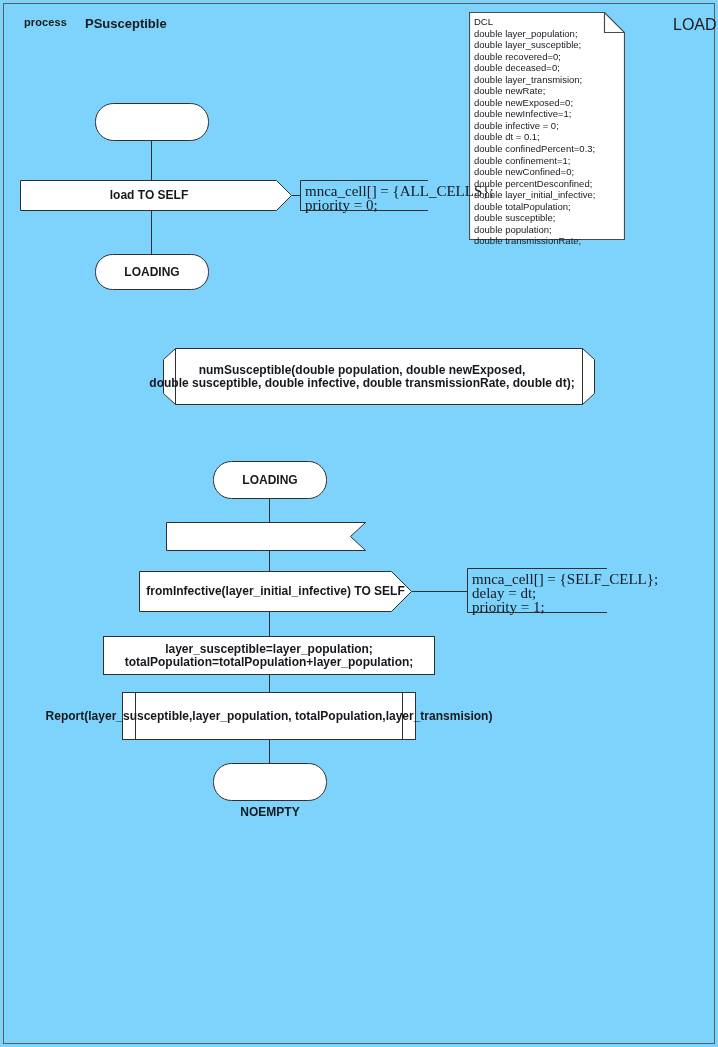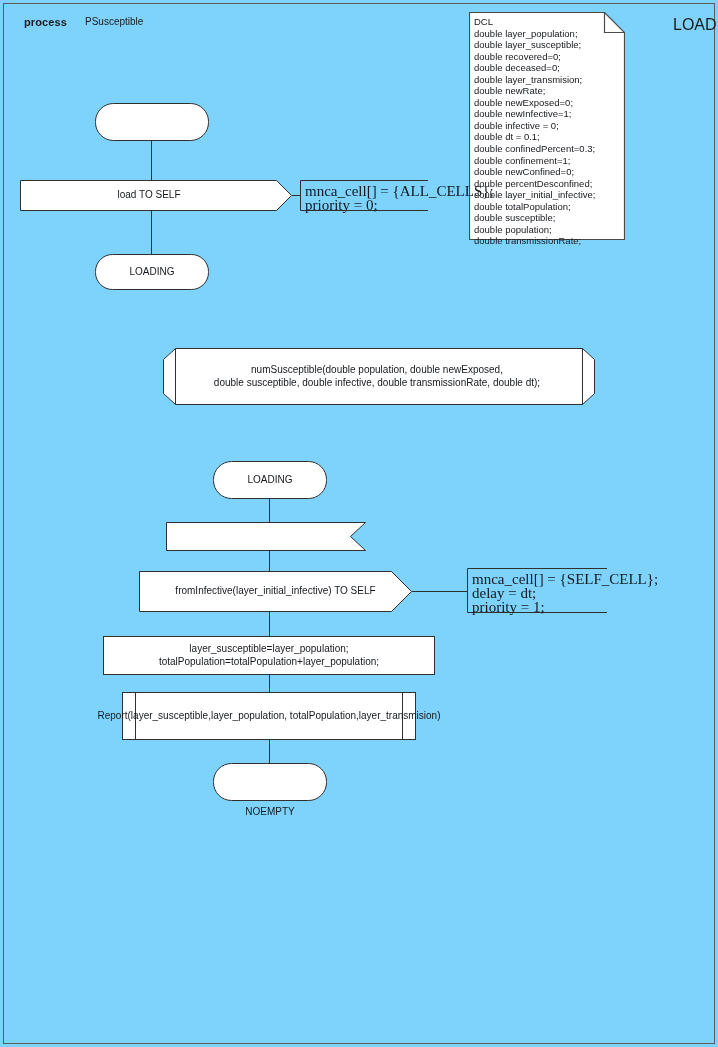--- a/index.html
+++ b/index.html
@@ -32,21 +32,21 @@
   .abs { position: absolute; box-sizing: border-box; }
 
   
   .hdr-kw {
     left: 24px; top: 16px;
     font-size: 11px; font-weight: bold; color: #1a1a1a;
     letter-spacing: .1px;
   }
   .hdr-name {
     left: 85px; top: 16px;
-    font-size: 10px; color: #1a1a1a;
+    font-size: 13px; color: #1a1a1a; font-weight: bold;
   }
   .hdr-page {
     left: 638px; top: 16px;
     font-size: 16px; color: #1a1a1a;
     white-space: nowrap;
     margin-left: 35px;
   }
 
   
   .dcl {
@@ -73,25 +73,26 @@
   }
   .shape line, .shape polyline.open { fill: none; }
 
   
   .sym-label {
     position: absolute;
     display: flex;
     align-items: center;
     justify-content: center;
     text-align: center;
-    font-size: 10px;
+    font-size: 12px;
     line-height: 12.5px;
     color: #15191e;
     white-space: pre;
     pointer-events: none;
+    font-weight: bold;
   }
   .sym-label.nowrap { white-space: nowrap; }
 
   
   .conn {
     background: #303030;
     width: 1px;
   }
   .conn-h {
     background: #303030;
@@ -181,21 +182,21 @@
   </div>
   <div class="sym-label nowrap" style="left:95px; top:254px; width:114px; height:36px;">LOADING</div>
 
   <div class="abs shape" style="left:163px; top:348px; width:432px; height:57px;">
     <svg width="432" height="57" viewBox="0 0 432 57">
       <polygon points="0.5,11.5 12.5,0.5 419.5,0.5 431.5,11.5 431.5,45.5 419.5,56.5 12.5,56.5 0.5,45.5"></polygon>
       <line x1="12.5" y1="0.5" x2="12.5" y2="56.5"></line>
       <line x1="419.5" y1="0.5" x2="419.5" y2="56.5"></line>
     </svg>
   </div>
-  <div class="sym-label" style="left:165px; top:348px; width:424px; height:57px;">numSusceptible(double population, double newExposed,
+  <div class="sym-label" style="left:150px; top:348px; width:424px; height:57px;">numSusceptible(double population, double newExposed,
 double susceptible, double infective, double transmissionRate, double dt);</div>
 
   <div class="abs shape" style="left:213px; top:461px; width:114px; height:38px;">
     <svg width="114" height="38" viewBox="0 0 114 38">
       <rect x="0.5" y="0.5" width="113" height="37" rx="18" ry="18"></rect>
     </svg>
   </div>
   <div class="sym-label nowrap" style="left:213px; top:461px; width:114px; height:38px;">LOADING</div>
 
   <div class="abs conn" style="left:269px; top:499px; height:23px;"></div>

